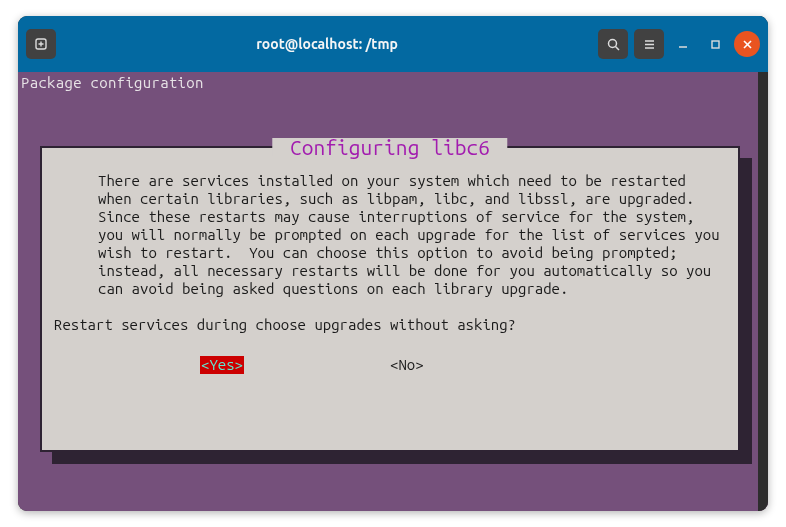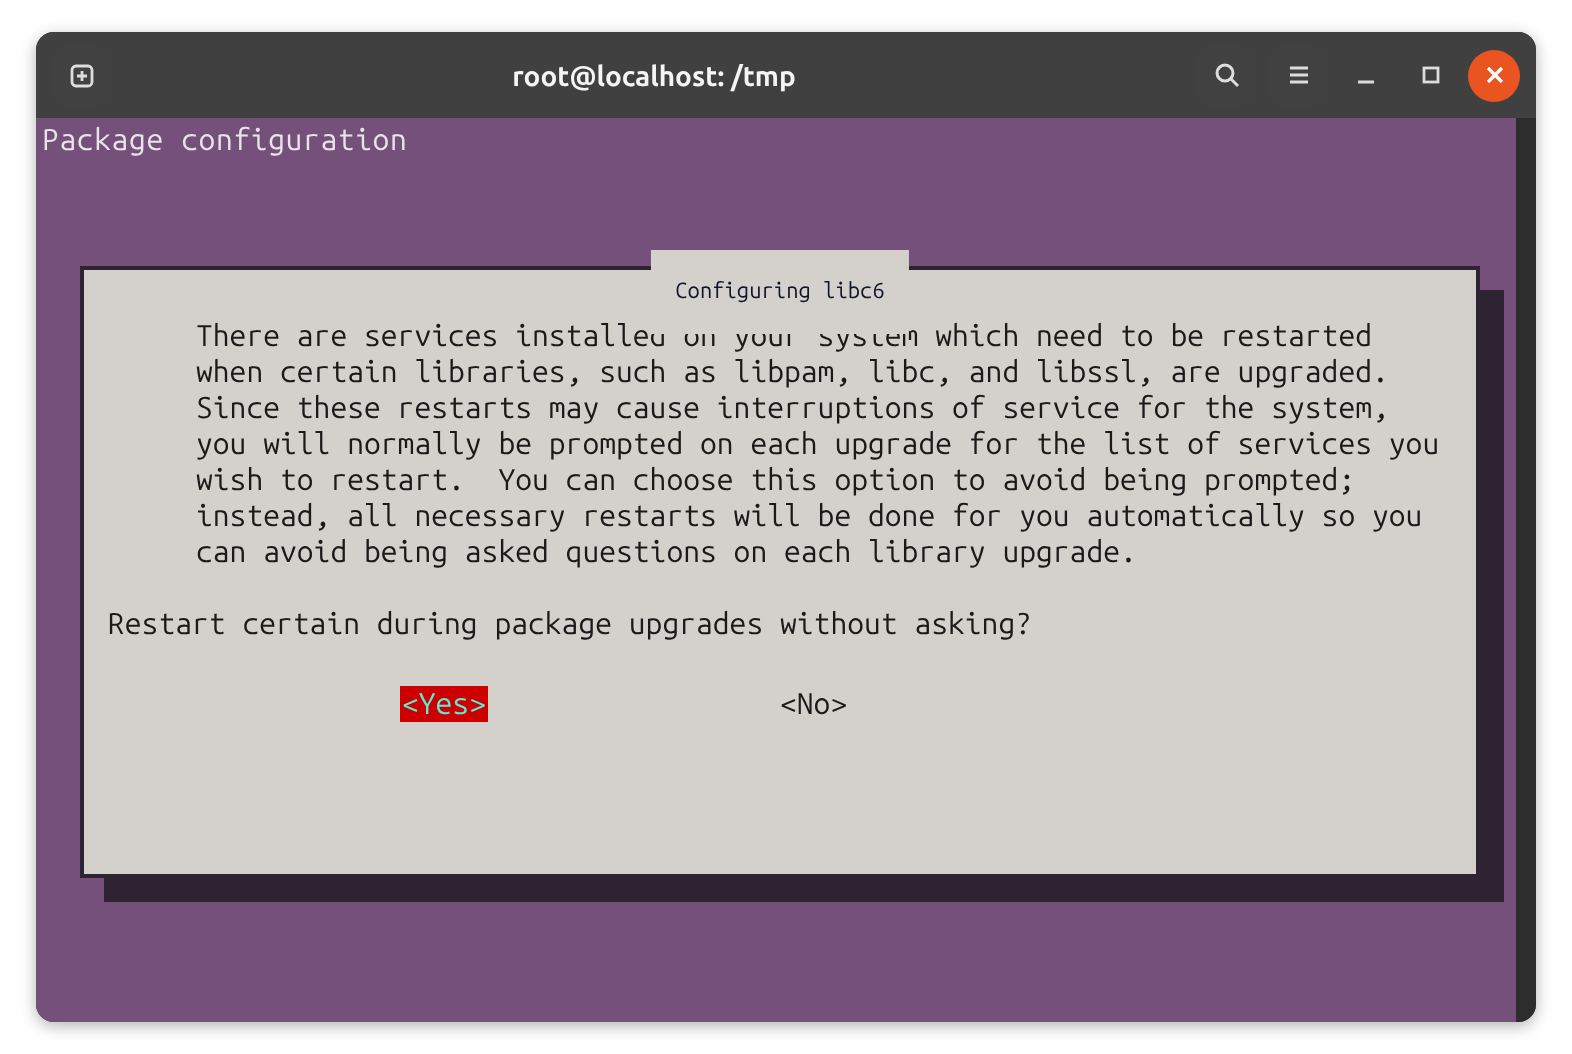--- a/index.html
+++ b/index.html
@@ -15,22 +15,22 @@
     left: 18px;
     top: 16px;
     width: 750px;
     height: 495px;
     background: #2c2c2c;
     border-radius: 9px;
     overflow: hidden;
     box-shadow: 0 2px 8px rgba(0,0,0,0.3);
   }
   .titlebar {
-    height: 43px;
-    background: #404040;
+    height: 56px;
+    background: #0369a1;
     display: flex;
     align-items: center;
     padding: 0 8px;
     font-family: "Ubuntu", sans-serif;
   }
   .tb-left, .tb-right { display: flex; align-items: center; gap: 6px; }
   .tb-title {
     flex: 1;
     text-align: center;
     color: #f5f5f5;
@@ -109,24 +109,24 @@
     padding: 8px 12px;
     font-size: 15px;
     line-height: 18px;
   }
   .dialog-title {
     position: absolute;
     top: -10px;
     left: 50%;
     transform: translateX(-50%);
     background: #d4d0cc;
-    color: #0f172a;
-    padding: 12px 6px;
-    white-space: pre;
-    font-size: 11px;
+    color: #a21caf;
+    padding: 0 6px;
+    white-space: pre;
+    font-size: 21px;
   }
   .dialog-body {
     margin-top: 16px;
     white-space: pre-wrap;
     font-size: 15px;
     line-height: 18px;
     margin-left: 44px;
   }
   .dialog-question {
     margin-top: 18px;
@@ -205,21 +205,21 @@
   </div>
 
   <div class="terminal">
     <div class="pkg-header">Package configuration</div>
 
     <div class="dialog-shadow"></div>
 
     <div class="dialog">
       <div class="dialog-title"> Configuring libc6 </div>
       <div class="dialog-body">There are services installed on your system which need to be restarted when certain libraries, such as libpam, libc, and libssl, are upgraded. Since these restarts may cause interruptions of service for the system, you will normally be prompted on each upgrade for the list of services you wish to restart.  You can choose this option to avoid being prompted; instead, all necessary restarts will be done for you automatically so you can avoid being asked questions on each library upgrade.</div>
-      <div class="dialog-question">Restart certain during package upgrades without asking?</div>
+      <div class="dialog-question">Restart services during choose upgrades without asking?</div>
       <div class="dialog-buttons">
         <div class="yes-wrap">
           <span class="btn-yes">&lt;Yes&gt;</span>
         </div>
         <div class="no-wrap">
           <span class="btn-no">&lt;No&gt;</span>
         </div>
       </div>
     </div>
 

